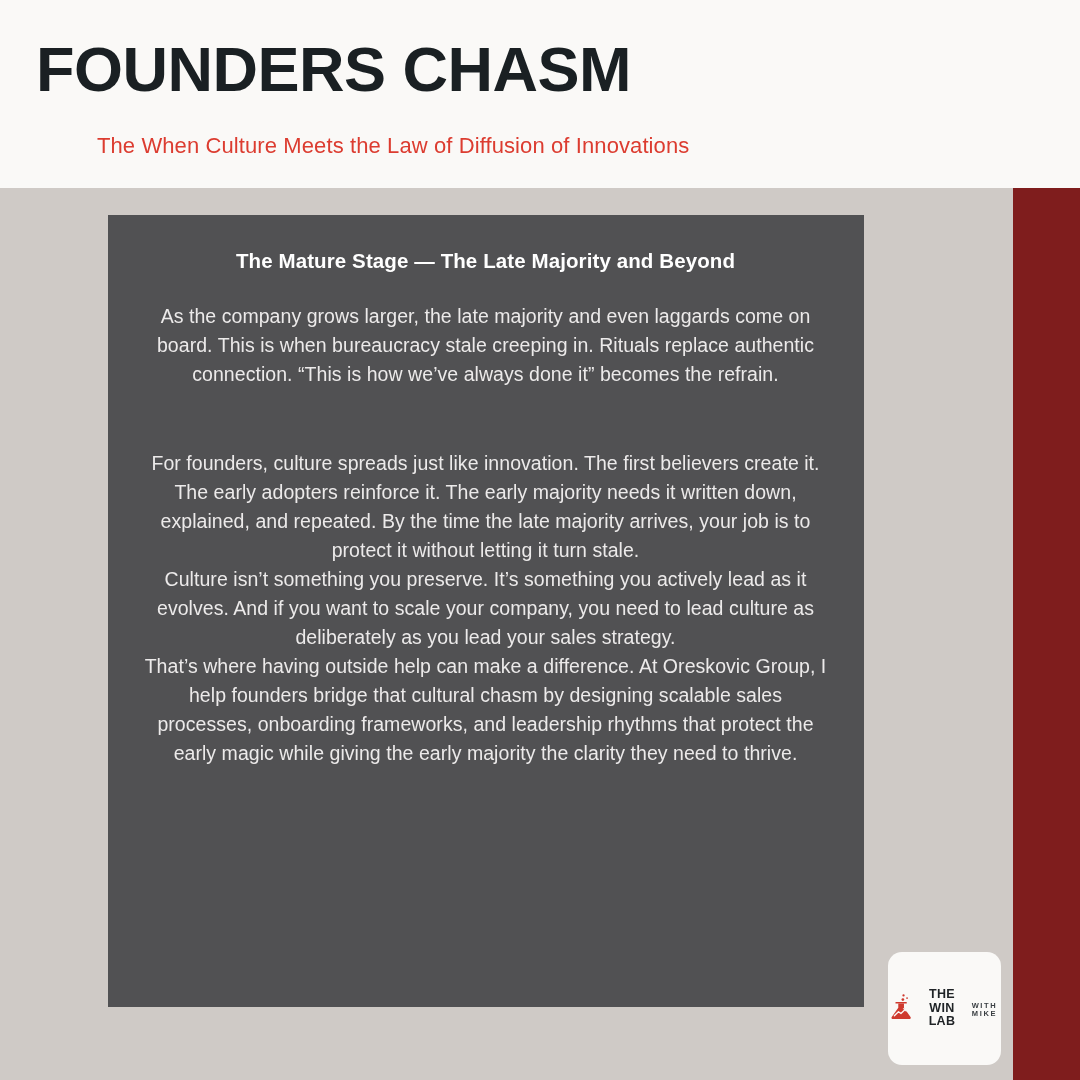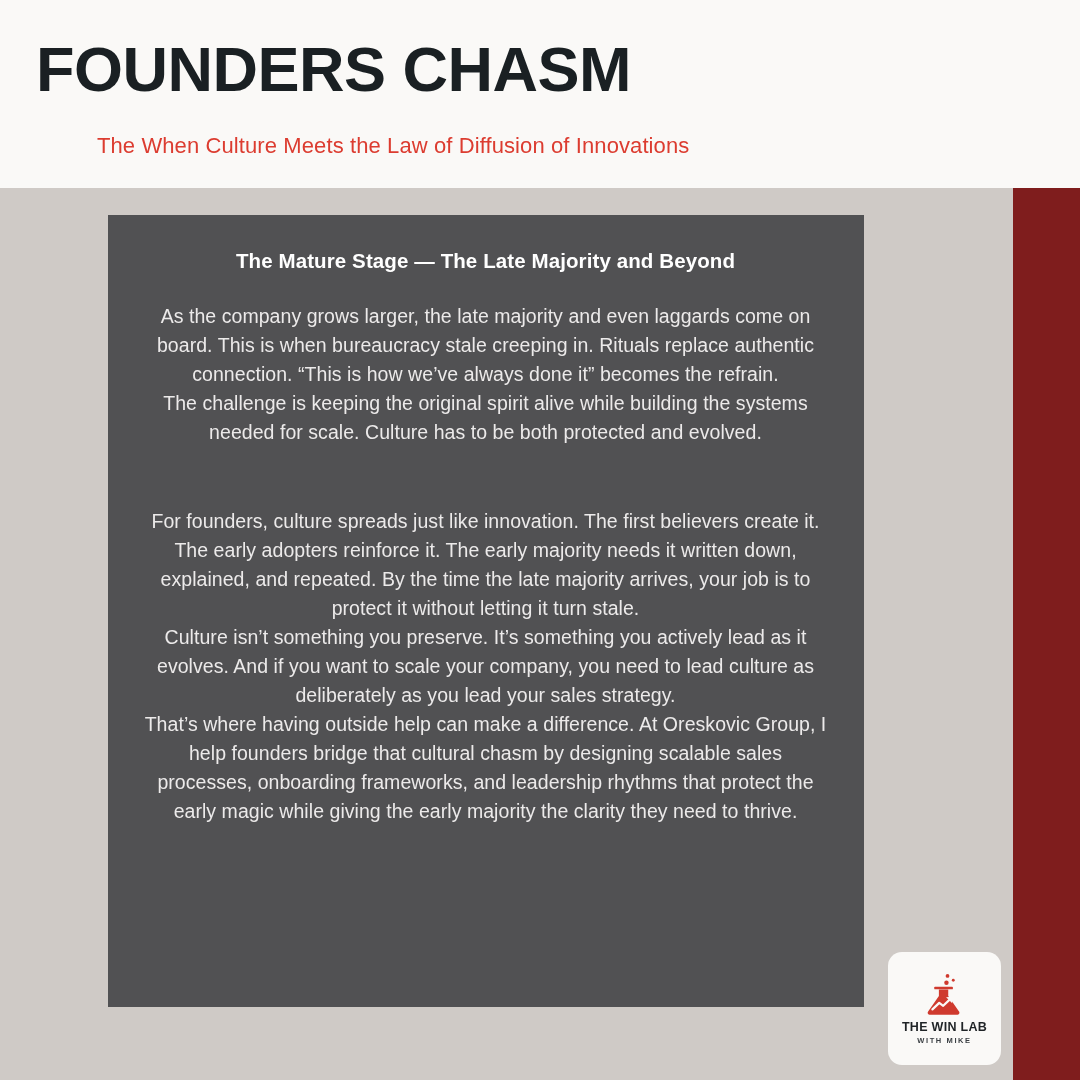--- a/index.html
+++ b/index.html
@@ -48,21 +48,21 @@
     line-height:29px; letter-spacing:0.05px;
   }
   .gap-after-heading { height:27px; }
   .gap-between-sections { height:33px; }
   .para + .para { margin-top:0; }
 
   
   .logo-badge {
     position:absolute; left:888px; top:952px; width:113px; height:113px;
     background:#faf9f7; border-radius:14px;
-    display:flex; flex-direction:column;
+    display:flex; flex-direction:row;
     align-items:center; justify-content:center;
   }
   .logo-flask { width:46px; height:46px; display:block; margin-bottom:3px; }
   .logo-name {
     font-size:12.5px; font-weight:bold; color:#1f2326;
     letter-spacing:0.3px; line-height:1.1;
   }
   .logo-sub {
     font-size:7.5px; font-weight:bold; color:#3a3f43;
     letter-spacing:1.6px; line-height:1.1; margin-top:3px;
@@ -79,21 +79,20 @@
   </div>
 
   <div class="body-band"></div>
 
   <div class="content-card">
 
     <div>
       <div class="section-heading">The Mature Stage — The Late Majority and Beyond</div>
       <div class="gap-after-heading"></div>
       <div class="section-body para">As the company grows larger, the late majority and even laggards come on board. This is when bureaucracy stale creeping in. Rituals replace authentic connection. “This is how we’ve always done it” becomes the refrain.</div>
-      <div class="section-body para">The challenge is keeping the original spirit alive while building the systems needed for scale. Culture has to be both protected and evolved.</div>
     </div>
 
     <div class="gap-between-sections"></div>
 
     <div>
       <div class="gap-after-heading"></div>
       <div class="section-body para">For founders, culture spreads just like innovation. The first believers create it. The early adopters reinforce it. The early majority needs it written down, explained, and repeated. By the time the late majority arrives, your job is to protect it without letting it turn stale.</div>
       <div class="section-body para">Culture isn’t something you preserve. It’s something you actively lead as it evolves. And if you want to scale your company, you need to lead culture as deliberately as you lead your sales strategy.</div>
       <div class="section-body para">That’s where having outside help can make a difference. At Oreskovic Group, I help founders bridge that cultural chasm by designing scalable sales processes, onboarding frameworks, and leadership rhythms that protect the early magic while giving the early majority the clarity they need to thrive.</div>
     </div>

